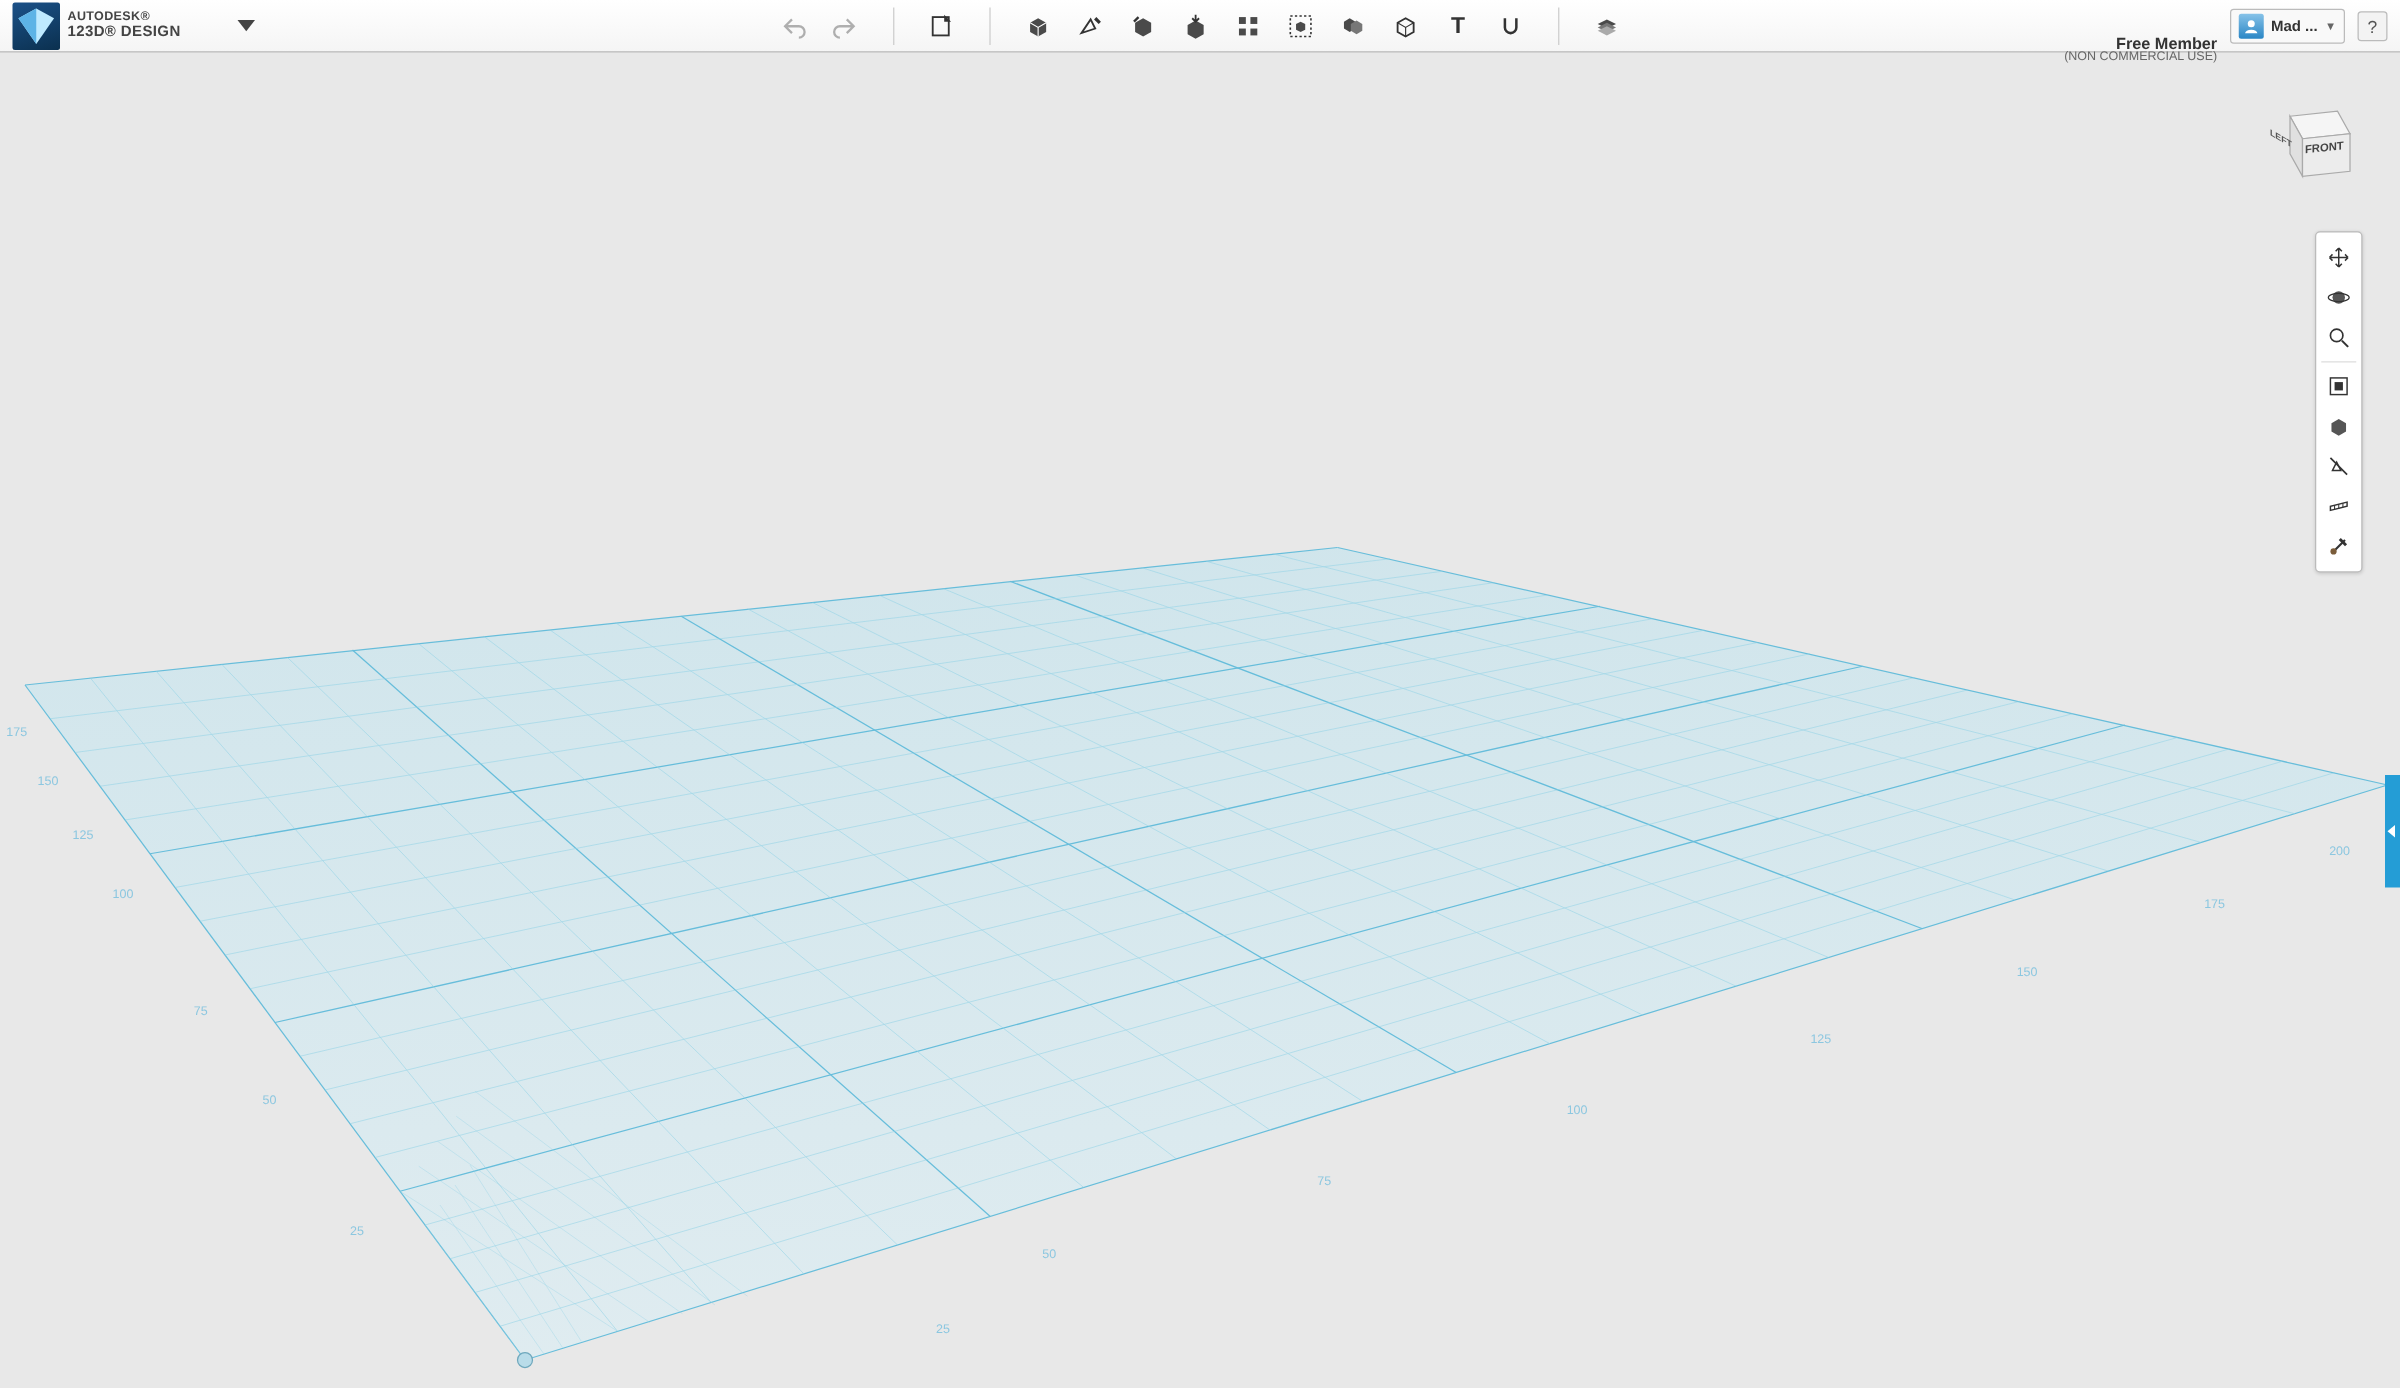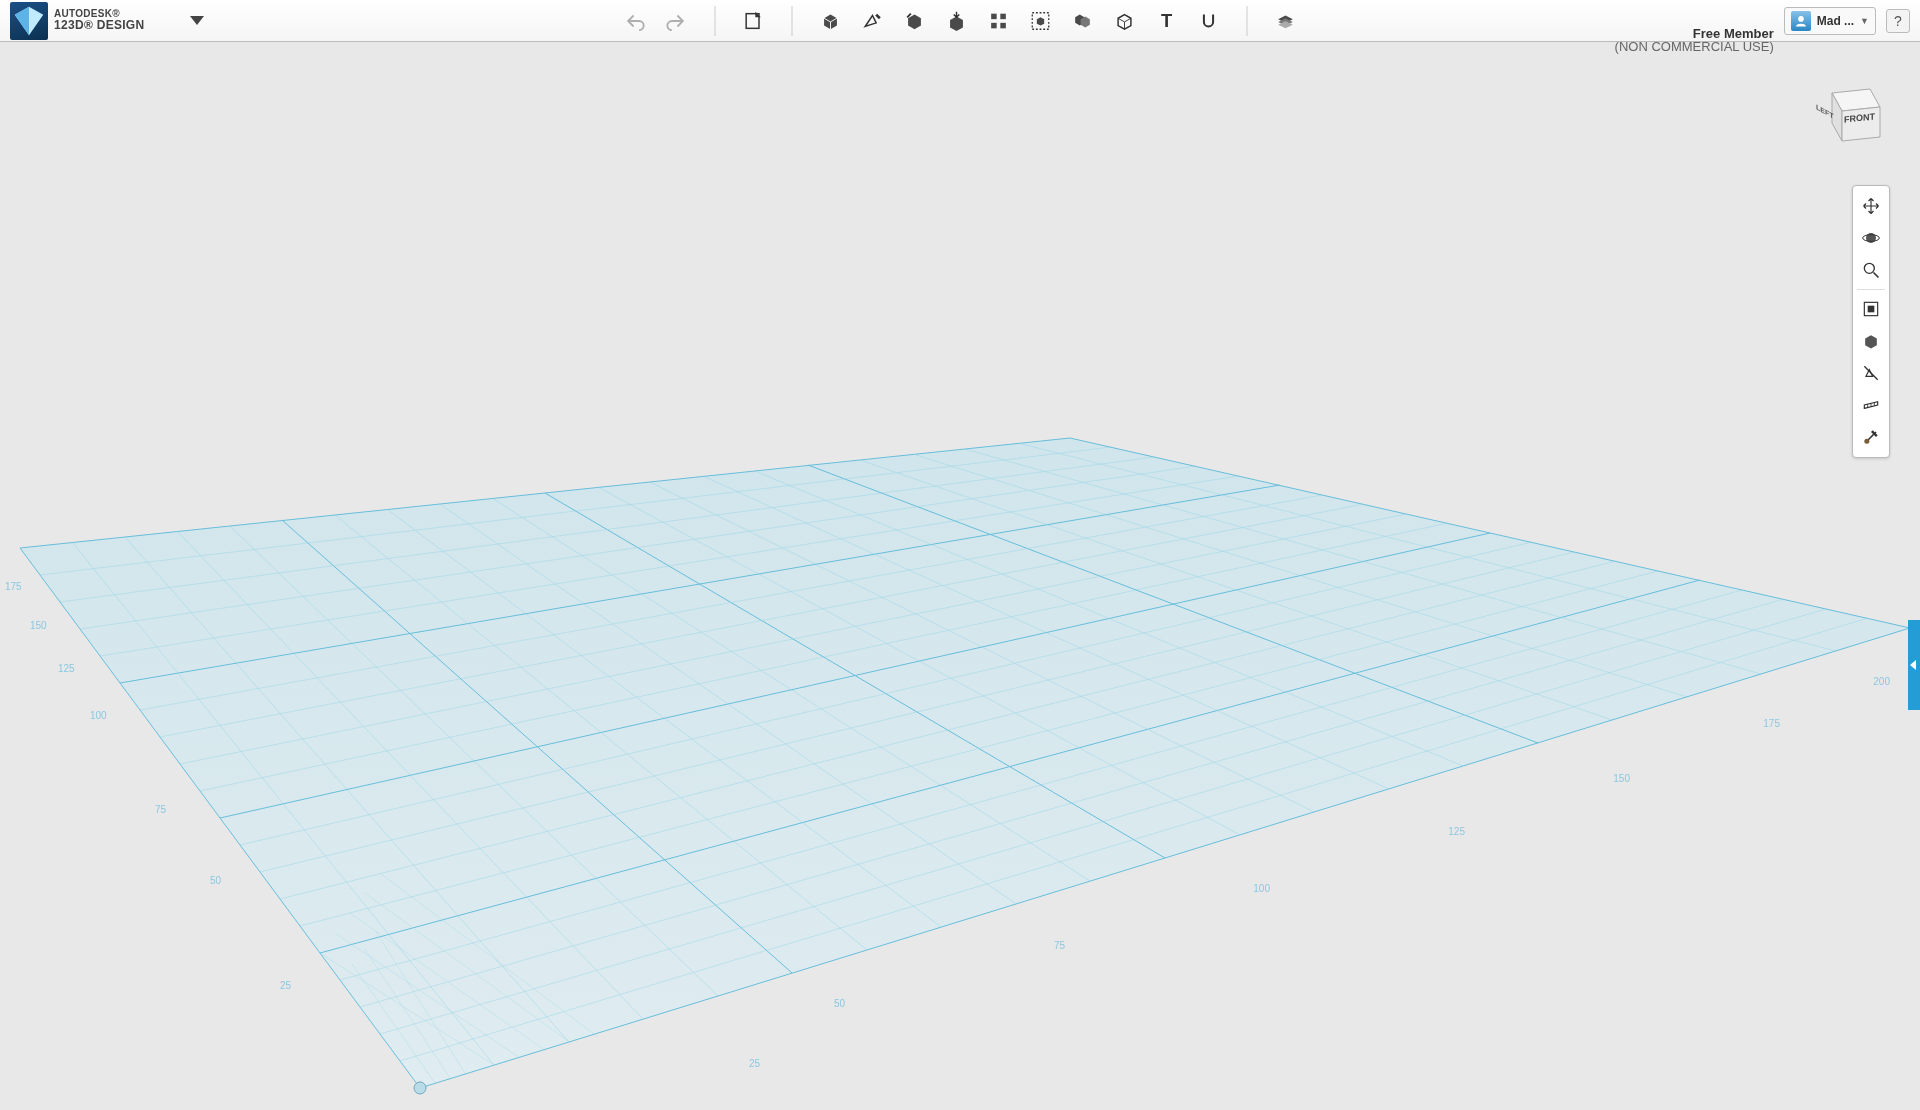--- a/index.html
+++ b/index.html
@@ -41,21 +41,21 @@
 }
 .tb-btn {
   width: 36px; height: 36px; display: flex; align-items: center; justify-content: center;
   cursor: pointer; border-radius: 3px;
   color: #444;
 }
 .tb-btn svg { width: 22px; height: 22px; }
 .tb-right { margin-left: auto; display: flex; align-items: center; gap: 10px; }
 .membership { text-align: right; line-height: 1; }
 .membership .m1 { font-size: 13px; font-weight: bold; color: #333; margin-top: 38px; }
-.membership .m2 { font-size: 13px; color: #666; }
+.membership .m2 { font-size: 10px; color: #666; }
 .user-pill {
   display: flex; align-items: center; gap: 6px;
   border: 1px solid #bbb; background: #f9f9f9; border-radius: 3px;
   padding: 3px 6px; font-size: 12px; color: #333; cursor: pointer; font-weight: bold;
 }
 .user-avatar {
   width: 20px; height: 20px; background: linear-gradient(#86c2e8,#2a86c5);
   border-radius: 2px; display:flex; align-items:center; justify-content:center;
 }
 .help-btn {
@@ -291,21 +291,21 @@
   </svg>
 
   <div class="grid-label" style="top:523px;left:5px">175</div>
   <div class="grid-label" style="top:562px;left:30px">150</div>
   <div class="grid-label" style="top:605px;left:58px">125</div>
   <div class="grid-label" style="top:652px;left:90px">100</div>
   <div class="grid-label" style="top:746px;left:155px">75</div>
   <div class="grid-label" style="top:817px;left:210px">50</div>
   <div class="grid-label" style="top:922px;left:280px">25</div>
 
-  <div class="grid-label" style="top:618px;right:30px">200</div>
+  <div class="grid-label" style="top:618px;right:40px">200</div>
   <div class="grid-label" style="top:660px;right:140px">175</div>
   <div class="grid-label" style="top:715px;right:290px">150</div>
   <div class="grid-label" style="top:768px;right:455px">125</div>
   <div class="grid-label" style="top:825px;right:650px">100</div>
   <div class="grid-label" style="top:882px;right:855px">75</div>
   <div class="grid-label" style="top:940px;right:1075px">50</div>
   <div class="grid-label" style="top:1000px;right:1160px">25</div>
 </div>
 
 <div class="viewcube">

